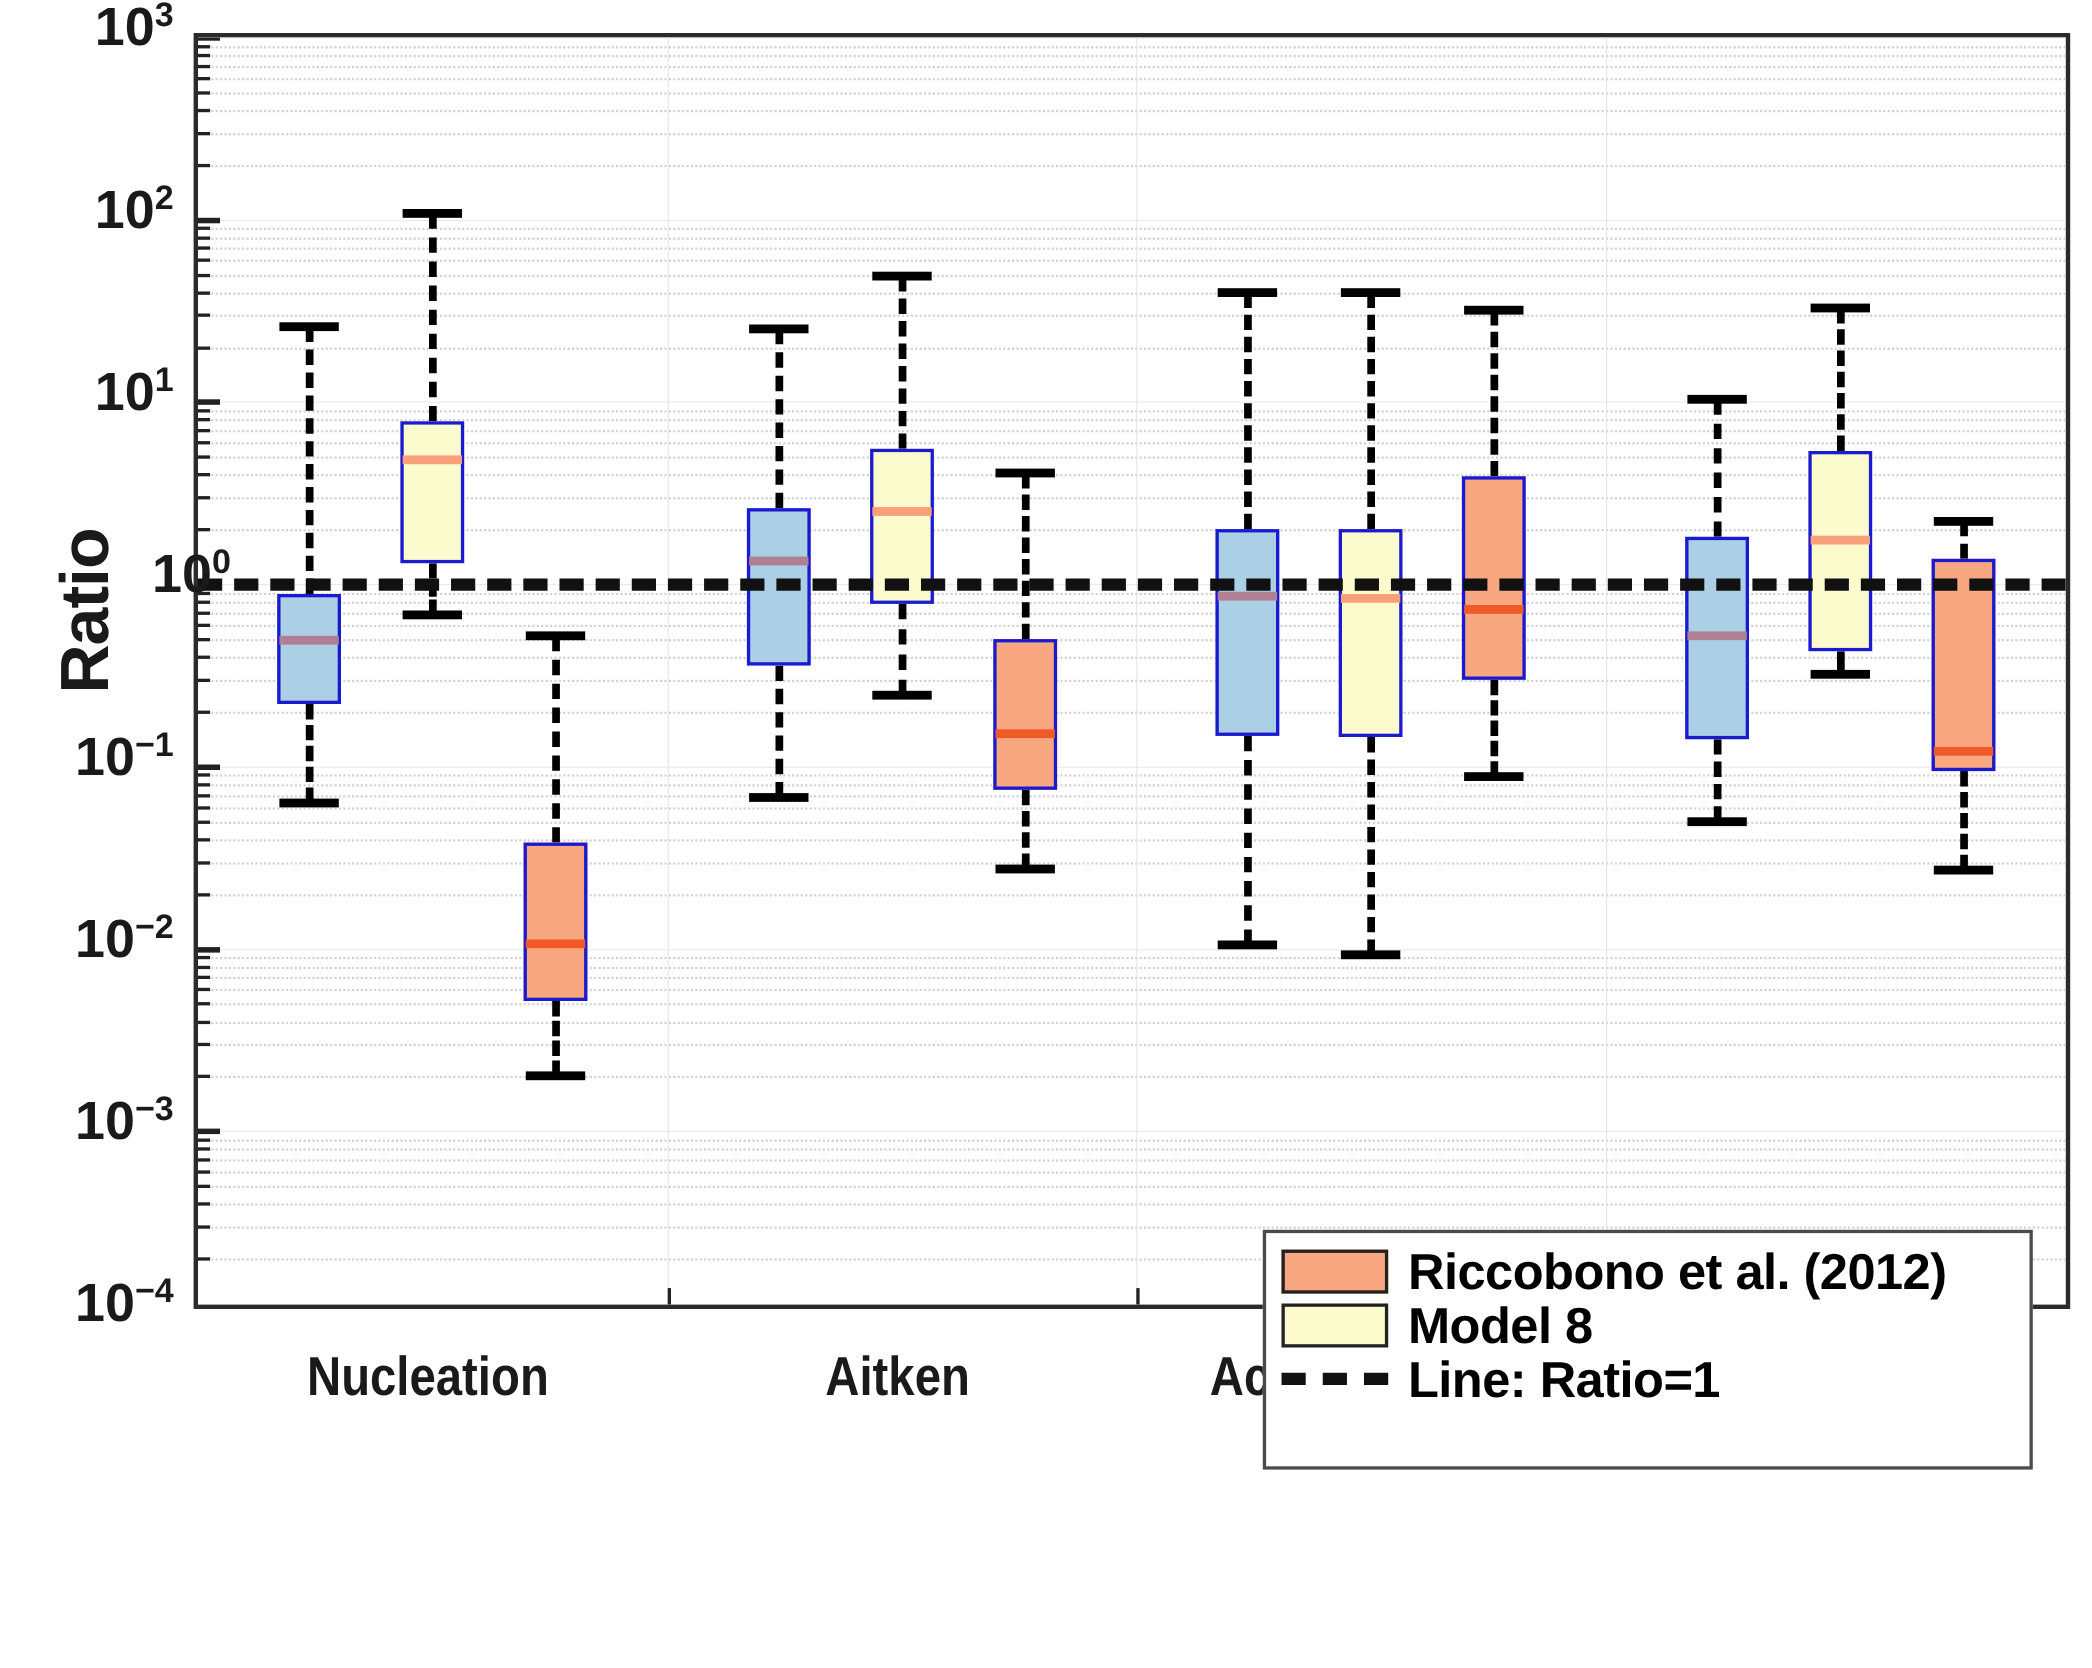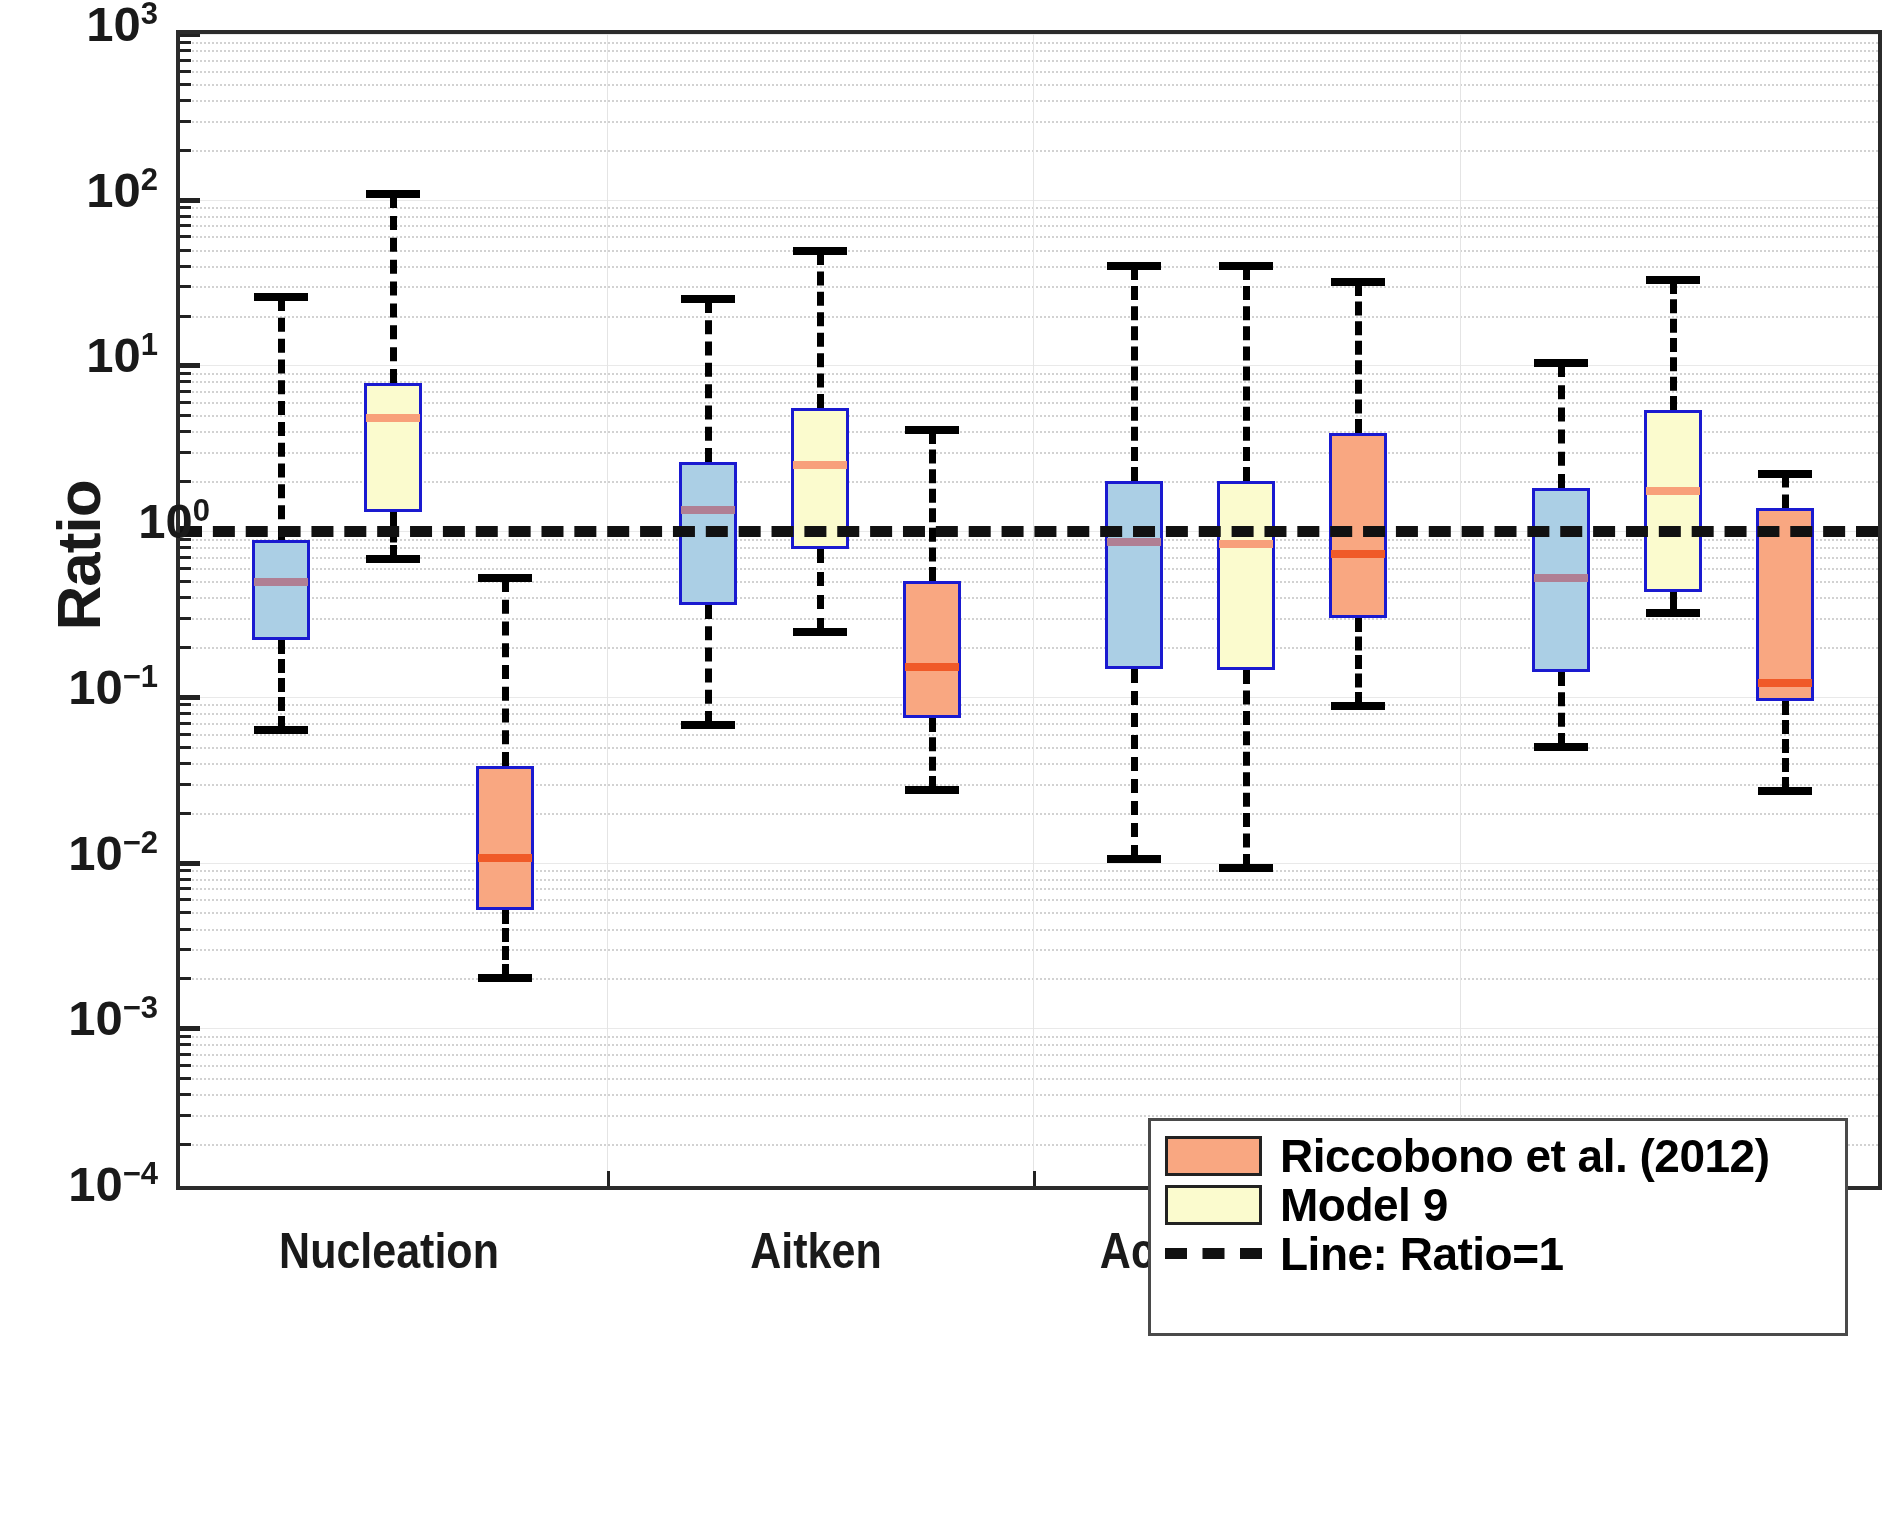--- a/index.html
+++ b/index.html
@@ -325,21 +325,21 @@
     <div class="xlabel" style="left: 515.75px; width: 600px;">Aitken</div>
     <div class="xlabel" style="left: 942.25px; width: 600px;">Accumulation</div>
     <div class="xlabel" style="left: 1368.75px; width: 600px;">Total</div>
     <div id="legend">
       <div class="legrow">
         <div class="swatch" style="background: rgb(249, 167, 129);"></div>
         <div class="legtext">Riccobono et al. (2012)</div>
       </div>
       <div class="legrow">
         <div class="swatch" style="background: rgb(251, 251, 206);"></div>
-        <div class="legtext">Model 9</div>
+        <div class="legtext">Model 8</div>
       </div>
       <div class="legrow">
         <div class="dashkey">
           <i style="border-top-color: rgb(17, 17, 17);"></i>
         </div>
         <div class="legtext">Line: Ratio=1</div>
       </div>
     </div>
   </div>
 

